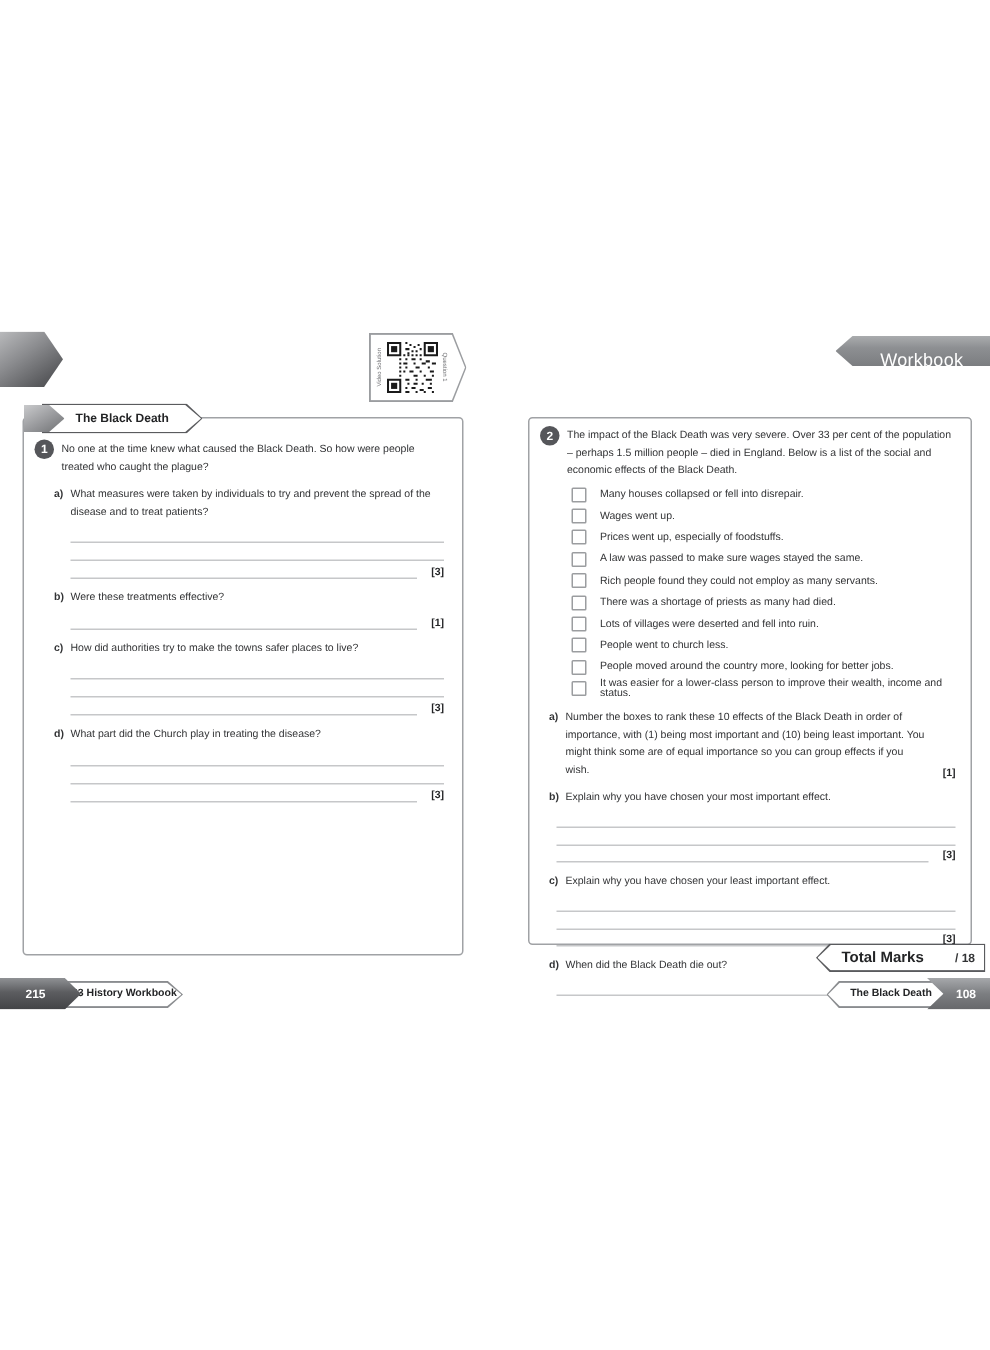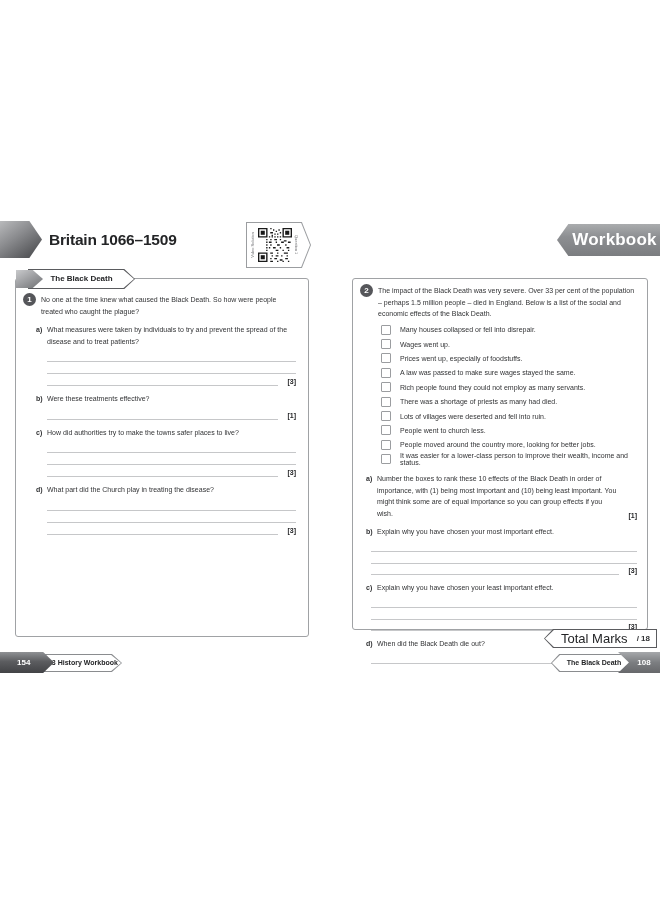--- a/index.html
+++ b/index.html
@@ -28,24 +28,24 @@
     display:flex; align-items:center;
   }
   .qr-vtext {
     font-size:4px; color:#6d6e71; writing-mode:vertical-rl; white-space:nowrap;
     line-height:5px;
   }
   .qr-vtext.left { transform:rotate(180deg); margin-left:3px; }
   .qr-vtext.right { margin-left:2px; }
   .qr-svg { margin-left:3px; }
   .workbook-banner {
-    position:absolute; left:557px; top:224px; width:103px; height:32px;
+    position:absolute; left:557px; top:224px; width:103px; height:20px;
     clip-path:polygon(0 50%,11% 0,100% 0,100% 100%,11% 100%);
     background:linear-gradient(180deg,#aaacae 0%,#8d8f92 40%,#7b7d80 100%);
-    color:#fff; font-size:17px; font-weight:bold; text-align:center;
+    color:#fff; font-size:12px; font-weight:normal; text-align:center;
     line-height:32px; padding-left:12px; letter-spacing:0.2px;
   }
   
   .tab-banner {
     position:absolute; left:28px; top:269px; width:107px; height:20px;
     background:#5a5b5e; clip-path:polygon(0 0,90% 0,100% 50%,90% 100%,0 100%); z-index:3;
   }
   .tab-banner .inner {
     position:absolute; left:1px; top:1px; right:1px; bottom:1px; background:#fff;
     clip-path:polygon(0 0,90% 0,100% 50%,90% 100%,0 100%);
@@ -91,21 +91,21 @@
   .total-banner {
     position:absolute; left:544px; top:629px; width:113px; height:19px;
     background:#5a5b5e; clip-path:polygon(0 50%,8% 0,100% 0,100% 100%,8% 100%); z-index:3;
   }
   .total-banner .inner {
     position:absolute; left:1px; top:1px; right:1px; bottom:1px; background:#fff;
     clip-path:polygon(0 50%,8% 0,100% 0,100% 100%,8% 100%);
     display:flex; justify-content:space-between; align-items:center;
     padding:0 6px 0 16px;
   }
-  .total-label { font-size:13px; font-weight:normal; color:#232426; }
+  .total-label { font-size:10px; font-weight:bold; color:#232426; }
   .total-value { font-size:8px; color:#323335;font-weight:bold; }
   
   .f-banner {
     position:absolute; top:654px; height:18px; background:#8a8c8f; z-index:1;
   }
   .f-banner .inner {
     position:absolute; left:1px; top:1px; right:1px; bottom:1px; background:#fff;
     font-size:7px; font-weight:bold; color:#232426; text-align:center; line-height:16px;
   }
   .f-banner-left { left:38px; width:84px; clip-path:polygon(0 0,88% 0,100% 50%,88% 100%,0 100%); }
@@ -126,21 +126,20 @@
     background:linear-gradient(180deg,#a6a8ab 0%,#7c7e81 50%,#67686b 100%);
     text-align:center; padding-left:10px;
   }
 </style>
 </head>
 <body>
 
 <div class="page">
 
   <div class="hdr-arrow"></div>
-  <div class="hdr-title">Britain 1066–1509</div>
 
   <div class="qr-box">
     <div class="inner">
       <span class="qr-vtext left">Video Solution</span>
       <svg class="qr-svg" viewBox="0 0 25 25" width="34" height="34">
         <g fill="#1a1a1a">
           <path fill-rule="evenodd" d="M0 0h7v7H0zM1 1h5v5H1z"></path>
             <rect x="2" y="2" width="3" height="3"></rect>
           <path fill-rule="evenodd" d="M18 0h7v7h-7zM19 1h5v5h-5z"></path>
             <rect x="20" y="2" width="3" height="3"></rect>
@@ -314,20 +313,20 @@
   <div class="total-banner">
     <div class="inner">
       <span class="total-label">Total Marks</span>
       <span class="total-value">/ 18</span>
     </div>
   </div>
 
   <div class="f-banner f-banner-left">
     <div class="inner">KS3 History Workbook</div>
   </div>
-  <div class="f-arrow f-arrow-left">154</div>
+  <div class="f-arrow f-arrow-left">215</div>
 
   <div class="f-banner f-banner-right">
     <div class="inner">The Black Death</div>
   </div>
   <div class="f-arrow f-arrow-right">108</div>
 
 </div>
 
 </body></html>

